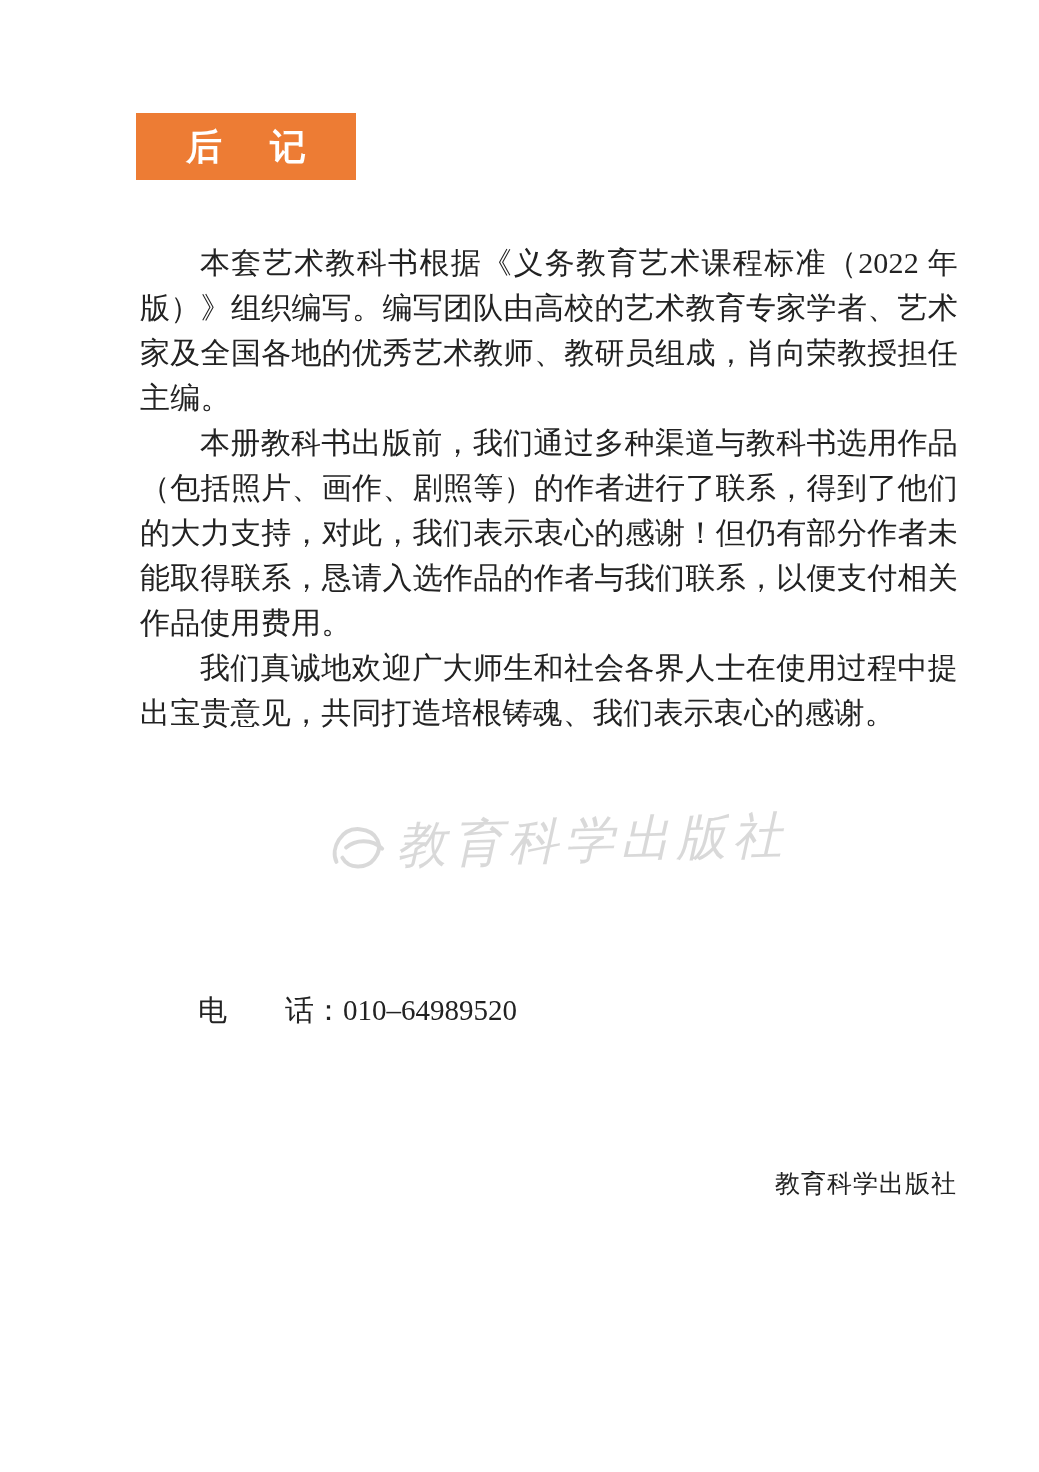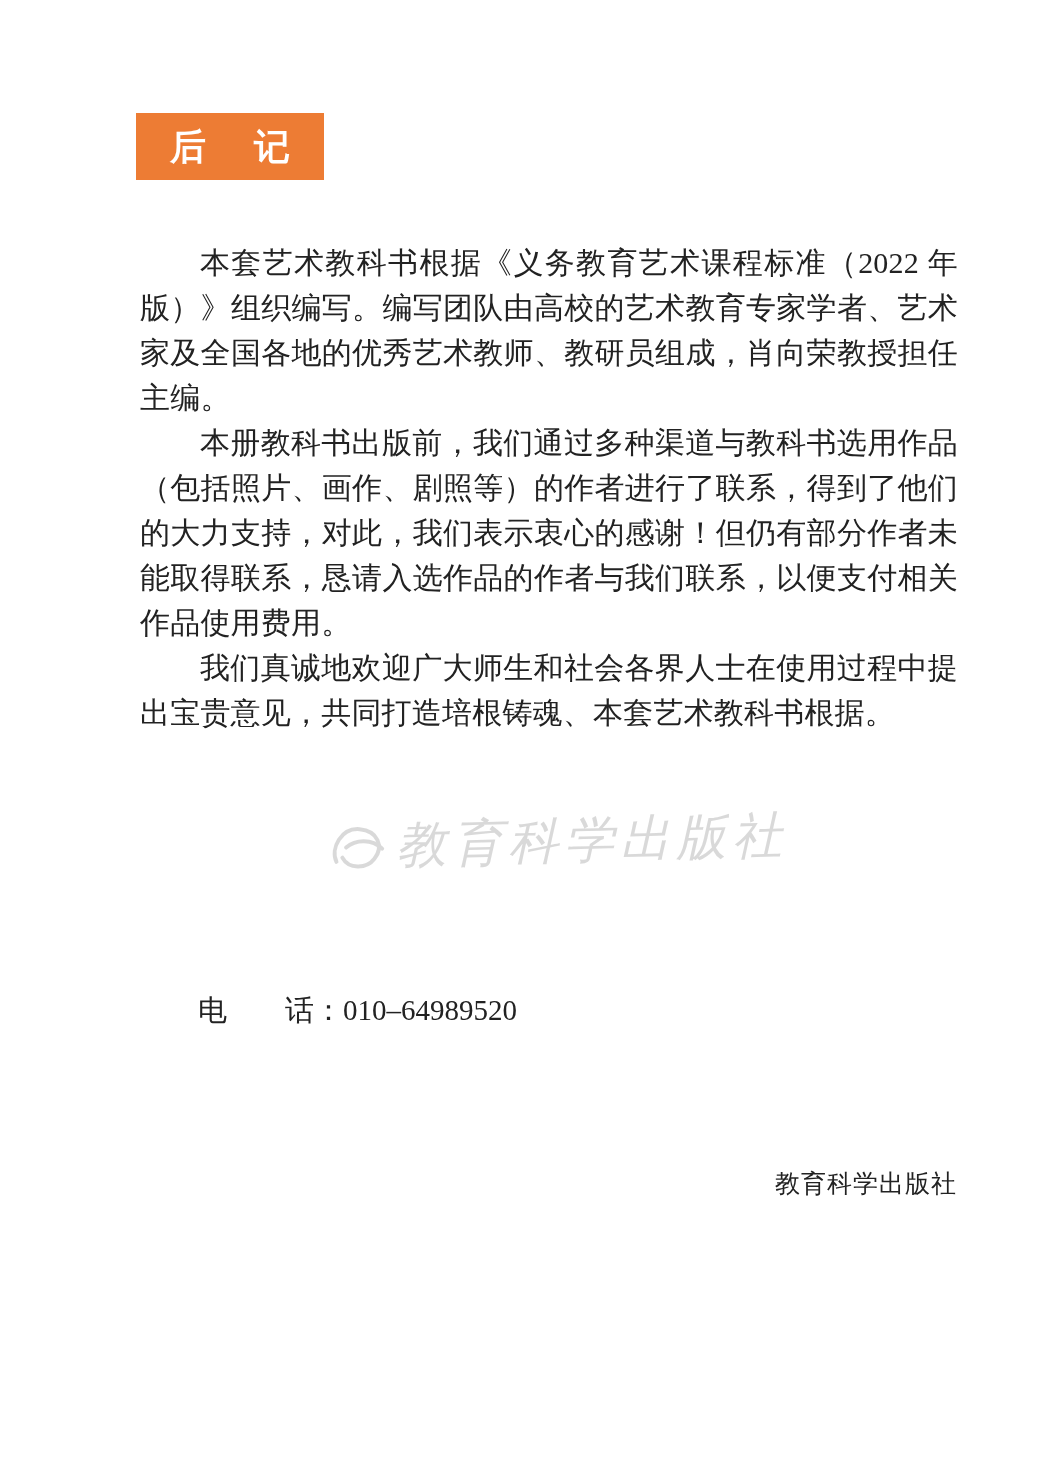--- a/index.html
+++ b/index.html
@@ -15,21 +15,21 @@
     overflow: hidden;
     font-family: "Liberation Serif", "DejaVu Serif", serif;
     color: var(--body-text, #222222);
   }
 
   
   .chapter-badge {
     position: absolute;
     left: 136px;
     top: 113px;
-    width: 188px;
+    width: 220px;
     height: 67px;
     background: var(--header-bg, #ED7C34);
     display: flex;
     align-items: center;
     justify-content: center;
   }
   .chapter-badge span {
     color: var(--header-text, #ffffff);
     font-family: "Liberation Sans", "DejaVu Sans", sans-serif;
     font-weight: 700;
@@ -120,21 +120,21 @@
     <svg width="62" height="58" viewBox="0 0 62 58" fill="none" stroke="currentColor" stroke-width="4" stroke-linecap="round">
       <path d="M8 44 C 2 30, 14 10, 32 12 C 50 14, 56 30, 46 42 C 38 52, 20 52, 14 40"></path>
       <path d="M18 30 C 28 22, 44 22, 54 32"></path>
     </svg>
     <span class="wm-text">教育科学出版社</span>
   </div>
 
   <div class="body-text">
     <p>本套艺术教科书根据《义务教育艺术课程标准（2022 年版）》组织编写。编写团队由高校的艺术教育专家学者、艺术家及全国各地的优秀艺术教师、教研员组成，肖向荣教授担任主编。</p>
     <p>本册教科书出版前，我们通过多种渠道与教科书选用作品（包括照片、画作、剧照等）的作者进行了联系，得到了他们的大力支持，对此，我们表示衷心的感谢！但仍有部分作者未能取得联系，恳请入选作品的作者与我们联系，以便支付相关作品使用费用。</p>
-    <p>我们真诚地欢迎广大师生和社会各界人士在使用过程中提出宝贵意见，共同打造培根铸魂、本套艺术教科书根据。</p>
+    <p>我们真诚地欢迎广大师生和社会各界人士在使用过程中提出宝贵意见，共同打造培根铸魂、我们表示衷心的感谢。</p>
   </div>
 
   <div class="contact">
     <div class="contact-line">
       <span class="label">电　　话：</span><span>010–64989520</span>
     </div>
   </div>
 
   <div class="publisher">教育科学出版社</div>
 

